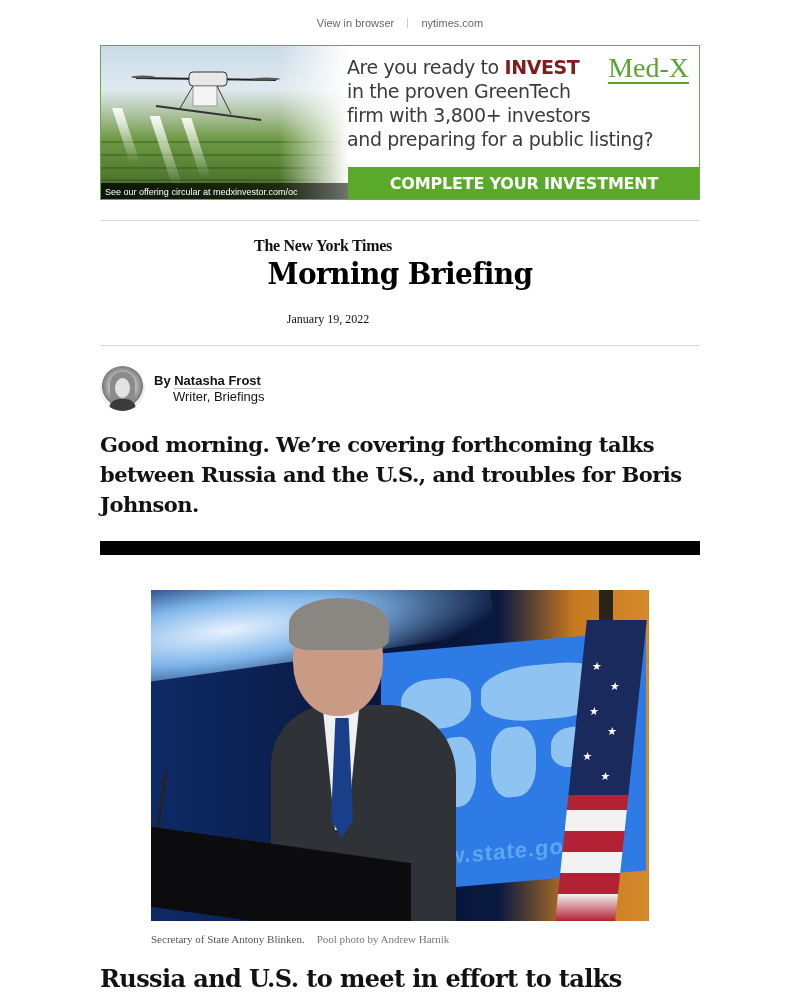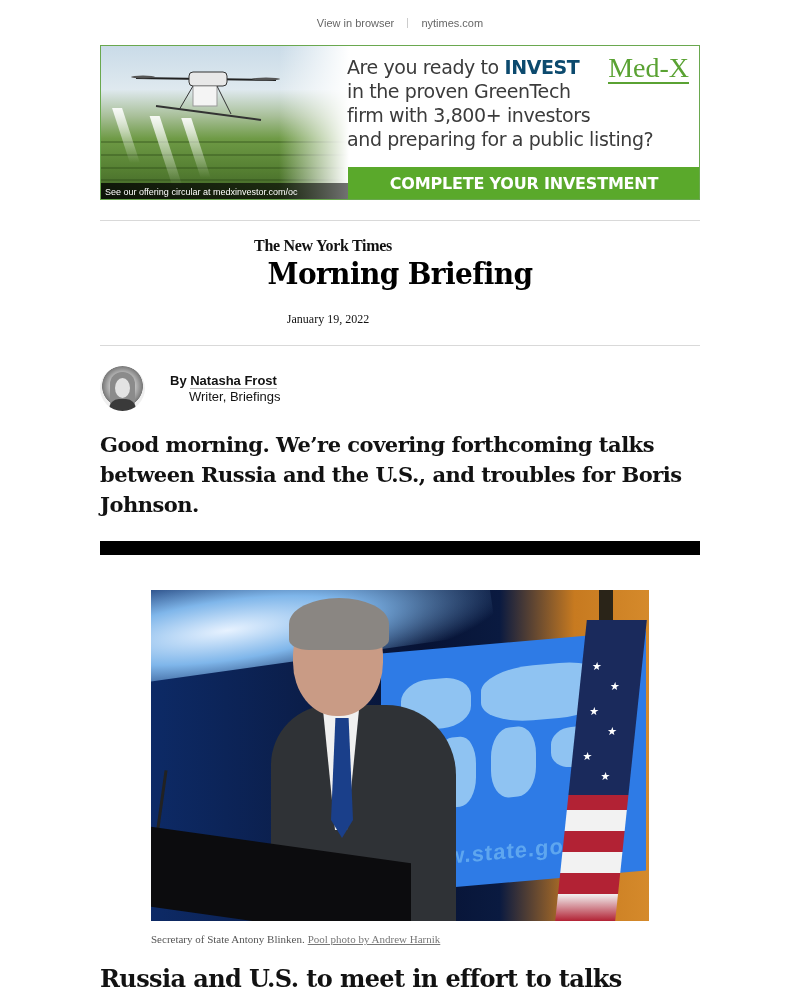--- a/index.html
+++ b/index.html
@@ -13,31 +13,31 @@
   
   .ad { position: absolute; top: 45px; left: 100px; width: 600px; height: 155px; border: 1px solid #6aa84f; overflow: hidden; background: #fff; }
   .ad-photo { position: absolute; left: 0; top: 0; width: 248px; height: 155px;
     background: linear-gradient(180deg, #c9dbe8 0%, #dfe9ef 28%, #a9c09a 45%, #6e9a45 60%, #557f32 80%, #3e5f24 100%); }
   .ad-photo .fade { position: absolute; right: 0; top: 0; width: 70px; height: 155px; background: linear-gradient(90deg, rgba(255,255,255,0) 0%, #fff 100%); }
   .ad-photo .row { position: absolute; left: 0; width: 248px; height: 2px; background: rgba(40,70,20,0.35); }
   .ad-photo .spray { position: absolute; width: 10px; background: linear-gradient(180deg, rgba(255,255,255,0.9), rgba(255,255,255,0)); transform: skewX(18deg); }
   .drone { position: absolute; left: 30px; top: 22px; width: 150px; height: 60px; }
   .ad-caption { position: absolute; left: 0; bottom: 0; width: 248px; height: 18px; background: linear-gradient(90deg, rgba(0,0,0,0.8), rgba(0,0,0,0.55)); color: #fff; font-size: 9px; line-height: 18px; padding-left: 4px; white-space: nowrap; }
   .ad-text { position: absolute; left: 246px; top: 9px; font-size: 19px; line-height: 24px; color: #3b3b3b; font-family: "DejaVu Sans", sans-serif; letter-spacing: -0.4px; }
-  .ad-text b { font-weight: bold; color: #0c4a6e; }
+  .ad-text b { font-weight: bold; color: #7f1d1d; }
   .ad-logo { position: absolute; right: 10px; top: 8px; font-family: "Liberation Serif", serif; font-size: 28px; color: #5aa233; border-bottom: 2px solid #5aa233; line-height: 28px; }
   .ad-cta { position: absolute; left: 247px; top: 121px; width: 352px; height: 33px; background: #5aa92b; color: #fff; font-weight: bold; font-size: 16px; line-height: 33px; text-align: center; font-family: "DejaVu Sans", sans-serif; letter-spacing: -0.2px; }
 
   .rule { position: absolute; left: 100px; width: 600px; height: 1px; background: #d9d9d9; }
 
   .masthead { position: absolute; top: 237px; left: 0; width: 646px; text-align: center; font-family: "Liberation Serif", serif; font-size: 16px; font-weight: bold; color: #111; letter-spacing: -0.3px; }
   .brief-title { position: absolute; top: 258px; left: 0; width: 800px; text-align: center; font-family: "DejaVu Serif", serif; font-weight: bold; font-size: 28px; color: #000; letter-spacing: -0.6px; transform: scaleY(1.05); }
   .date { position: absolute; top: 312px; left: 0; width: 656px; text-align: center; font-family: "Liberation Serif", serif; font-size: 12px; color: #111; }
 
-  .byline { position: absolute; top: 366px; left: 100px; height: 45px; display: flex; align-items: center; gap: 16px; }
+  .byline { position: absolute; top: 366px; left: 100px; height: 45px; display: flex; align-items: center; }
   .avatar { width: 45px; height: 45px; border-radius: 50%; background: radial-gradient(circle at 50% 45%, #e6e6e6 0%, #c8c8c8 35%, #7a7a7a 60%, #efefef 62%, #f2f2f2 100%); position: relative; overflow: hidden; }
   .avatar .hair { position: absolute; left: 10px; top: 6px; width: 25px; height: 34px; border-radius: 12px 12px 4px 4px; background: #8b8b8b; }
   .avatar .face { position: absolute; left: 15px; top: 12px; width: 15px; height: 20px; border-radius: 50%; background: #e3e3e3; }
   .avatar .body { position: absolute; left: 9px; top: 33px; width: 27px; height: 14px; border-radius: 10px 10px 0 0; background: #3a3a3a; }
   .byline-text { margin-left: 9px; font-size: 13px; line-height: 16px; }
   .byline-text .by { font-weight: bold; }
   .byline-text .author { font-weight: bold; color: #121212; text-decoration: none; border-bottom: 1px solid #bbb; }
   .byline-text .role { display: block; margin-left: 19px; }
 
   .intro { position: absolute; top: 430px; left: 100px; width: 600px; font-family: "DejaVu Serif", serif; font-weight: bold; font-size: 21px; line-height: 30px; color: #121212; letter-spacing: -0.5px; }
@@ -55,21 +55,21 @@
   .photo .pole { position: absolute; left: 448px; top: 0; width: 14px; height: 60px; background: #2a2418; }
   .photo .suit { position: absolute; left: 120px; top: 115px; width: 185px; height: 220px; background: #2f3236; border-radius: 60px 70px 0 0; }
   .photo .shirt { position: absolute; left: 160px; top: 120px; width: 60px; height: 120px; background: #f0f0f0; clip-path: polygon(20% 0, 80% 0, 60% 100%, 40% 100%); }
   .photo .tie { position: absolute; left: 180px; top: 128px; width: 22px; height: 120px; background: #1a3f8a; clip-path: polygon(20% 0, 80% 0, 100% 85%, 50% 100%, 0 85%); }
   .photo .head { position: absolute; left: 142px; top: 14px; width: 90px; height: 112px; background: #c99b85; border-radius: 45% 45% 48% 48%; }
   .photo .hair { position: absolute; left: 138px; top: 8px; width: 100px; height: 52px; background: #8a8682; border-radius: 50% 50% 20% 20%; }
   .photo .podium { position: absolute; left: 0; top: 255px; width: 260px; height: 80px; background: #0c0c0e; transform: skewY(8deg); }
   .photo .mic { position: absolute; left: 8px; top: 180px; width: 3px; height: 80px; background: #222; transform: rotate(8deg); }
 
   .caption { position: absolute; top: 933px; left: 151px; font-family: "Liberation Serif", serif; font-size: 11px; color: #555; }
-  .caption .credit { color: #777; margin-left: 3px; text-decoration: underline; }
+  .caption .credit { color: #777; margin-left: 12px; }
 
   .headline { position: absolute; top: 962px; left: 100px; width: 600px; font-family: "DejaVu Serif", serif; font-weight: bold; font-size: 24px; line-height: 34px; color: #121212; letter-spacing: -0.6px; }
 </style>
 </head>
 <body>
 
 <div class="topbar">
   <a href="#">View in browser</a>
   <span class="sep"></span>
   <a href="#">nytimes.com</a>

